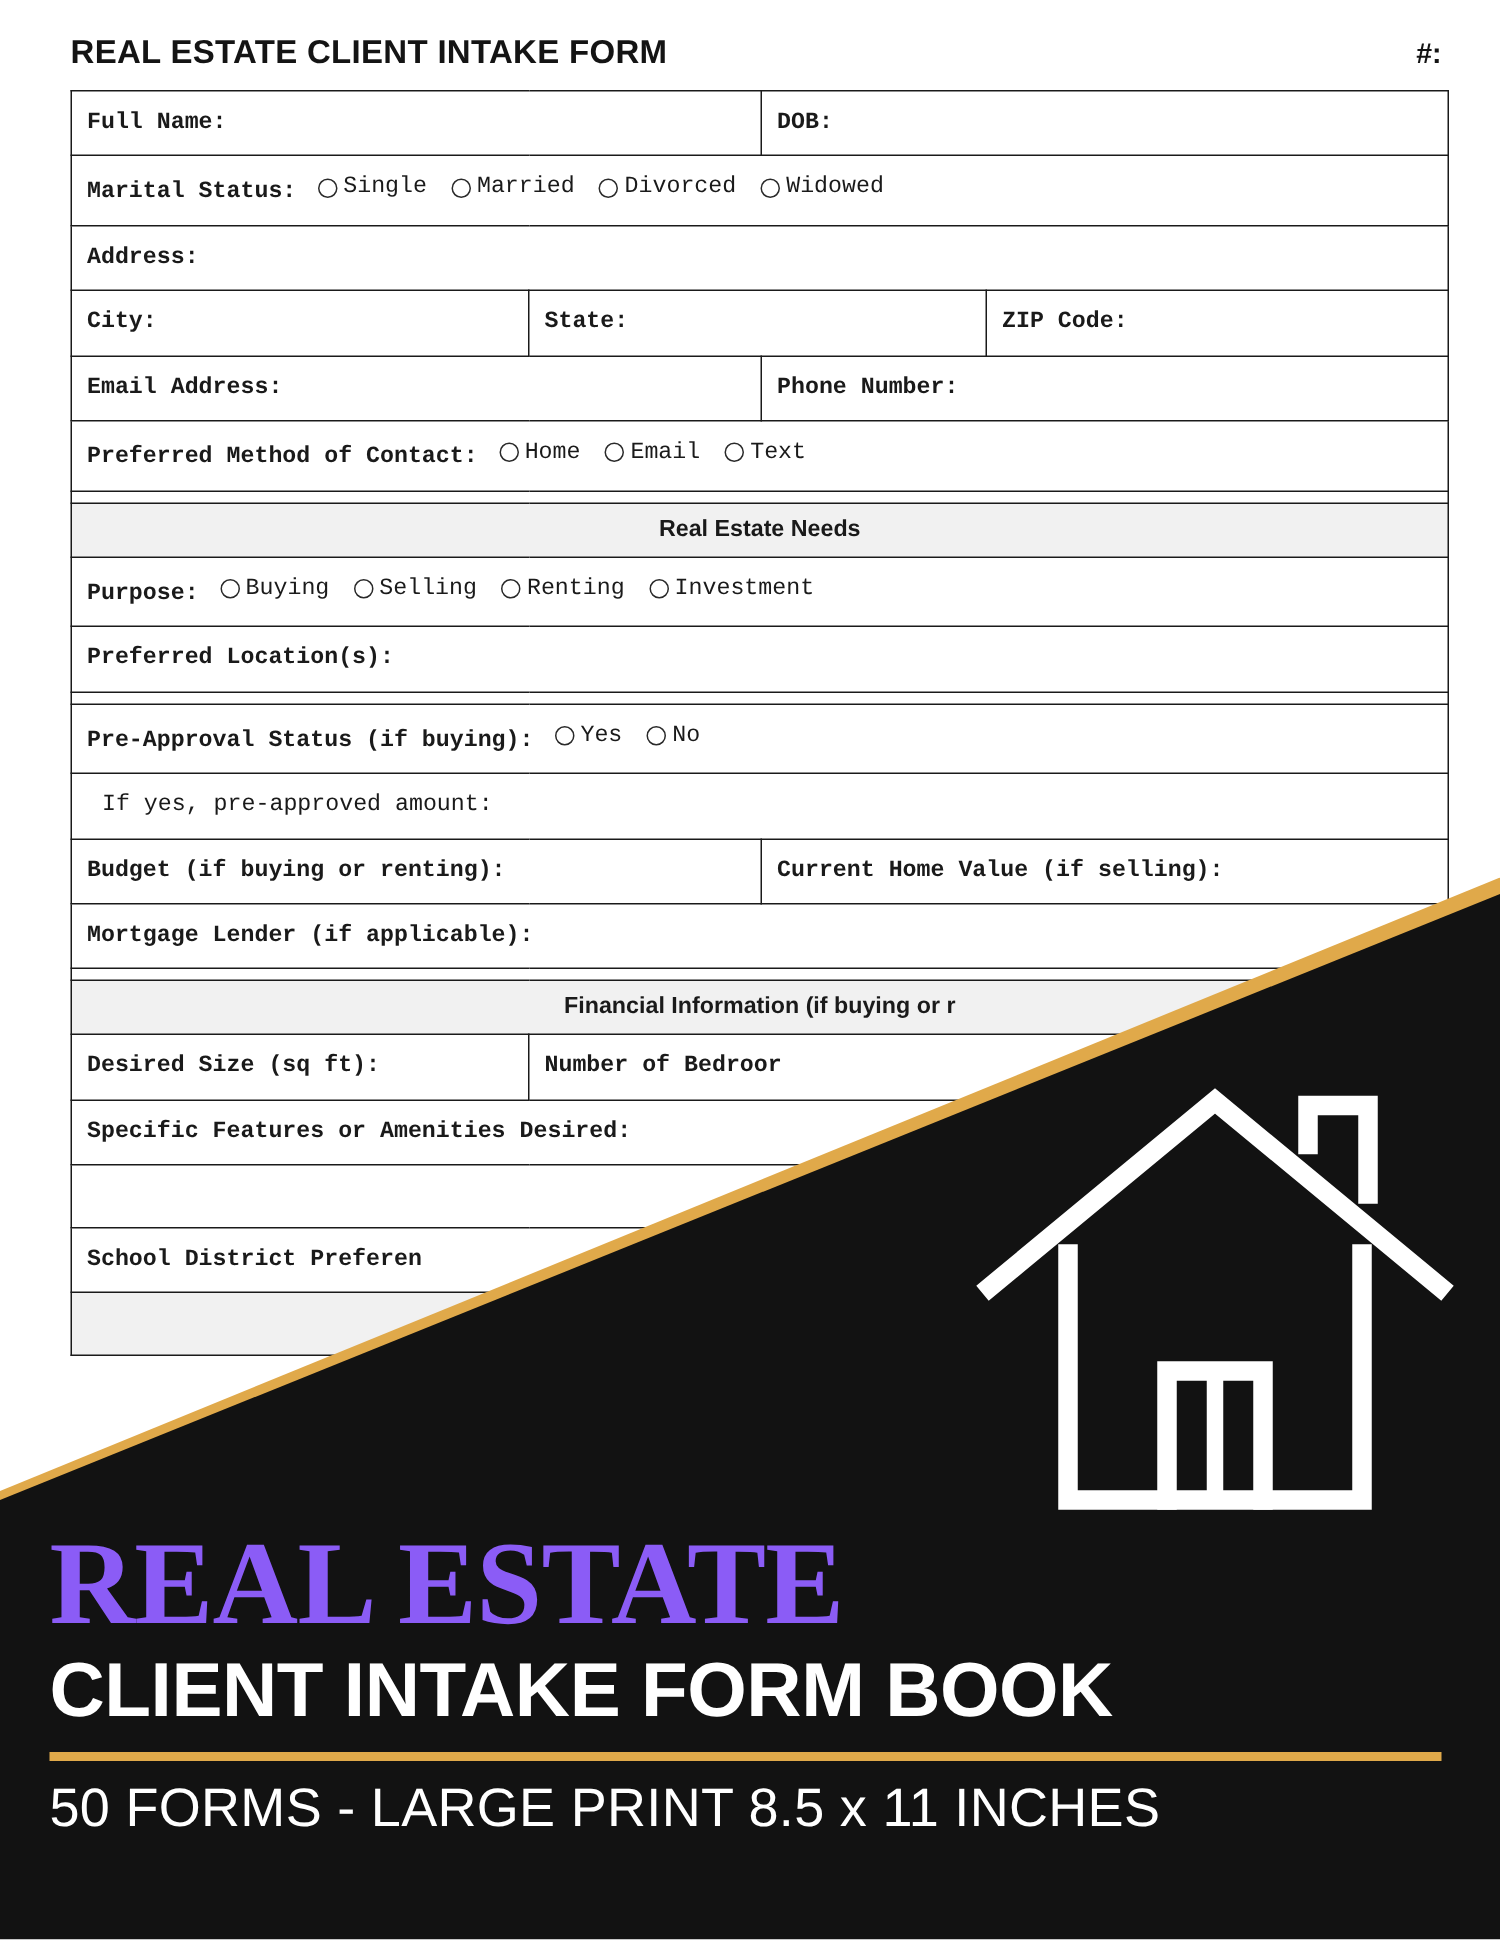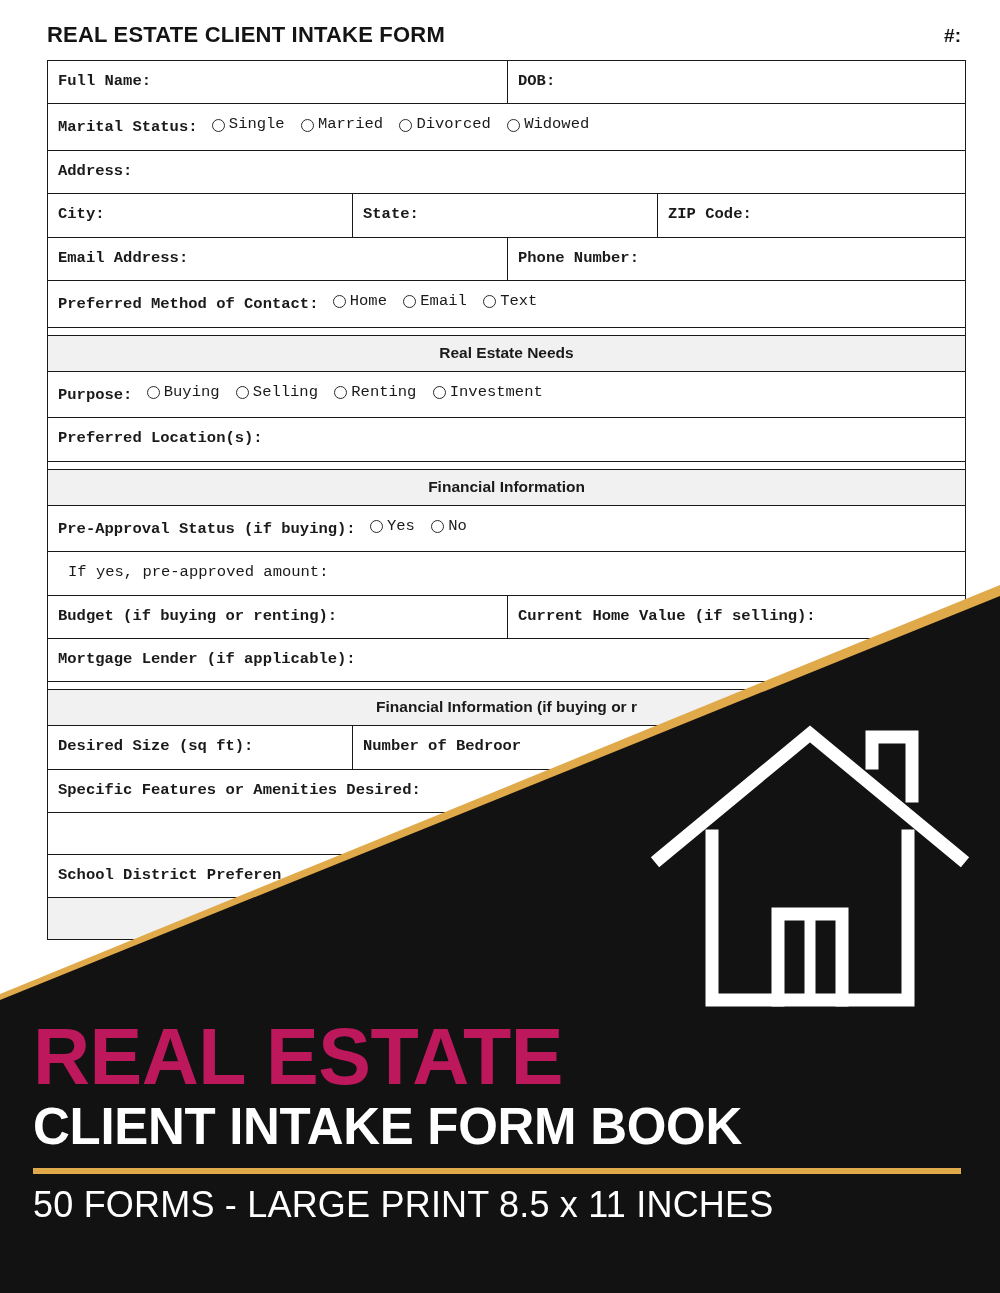--- a/index.html
+++ b/index.html
@@ -140,22 +140,22 @@
   }
 
   
   .cover-text {
     position: absolute;
     left: 33px;
     top: 1018px;
     width: 940px;
   }
   .cover-title {
-    color: #be185d;
-    font-family: Liberation Sans, sans-serif;
+    color: #8b5cf6;
+    font-family: Liberation Serif, serif;
     font-weight: bold;
     font-size: 79px;
     line-height: 0.98;
     letter-spacing: -0.5px;
     margin: 0 0 6px 0;
     white-space: nowrap;
   }
   .cover-subtitle {
     color: #ffffff;
     font-weight: bold;
@@ -313,25 +313,20 @@
       <tr>
         <td colspan="4">
               <div class="cell tall"><span class="lbl">Preferred Location(s):</span></div>
             </td>
       </tr>
 
       <tr class="spacer-row">
             <td colspan="4"></td>
           </tr>
 
-      <tr class="section-row">
-        <td colspan="4">
-              <div class="section-title">Financial Information</div>
-            </td>
-      </tr>
       <tr>
         <td colspan="4">
               <div class="cell tall">
           <span class="lbl">Pre-Approval Status (if buying):</span><span class="opts">
           <span class="opt">
                     <span class="radio"></span>
                     <span>Yes</span>
                   </span>
           <span class="opt">
                     <span class="radio"></span>

